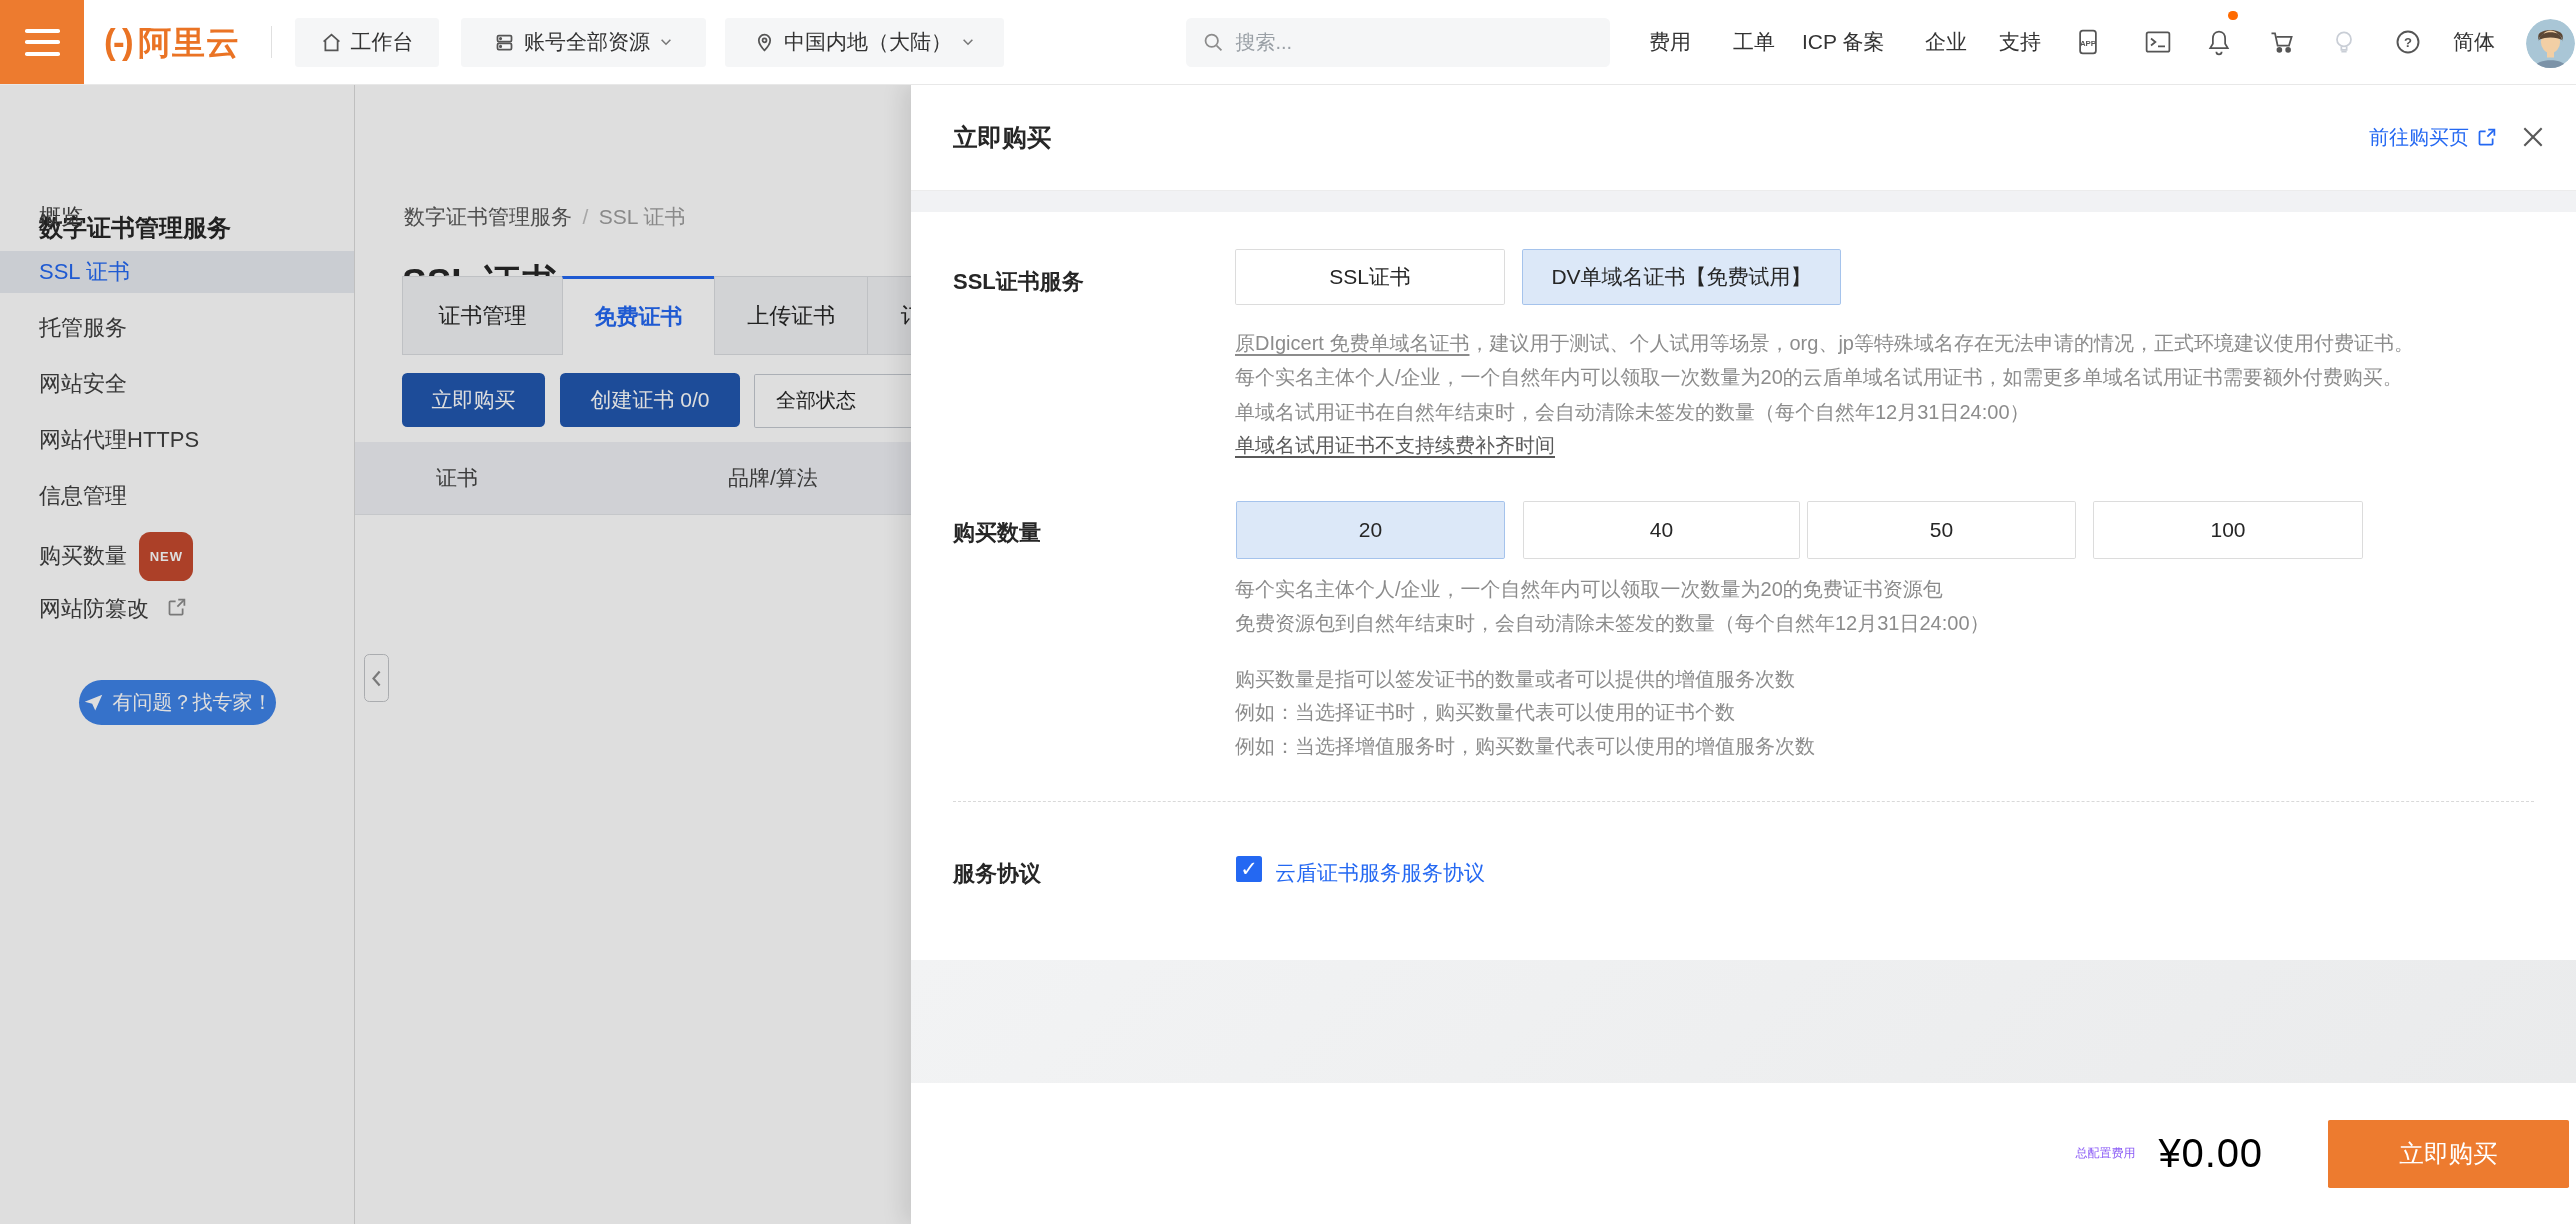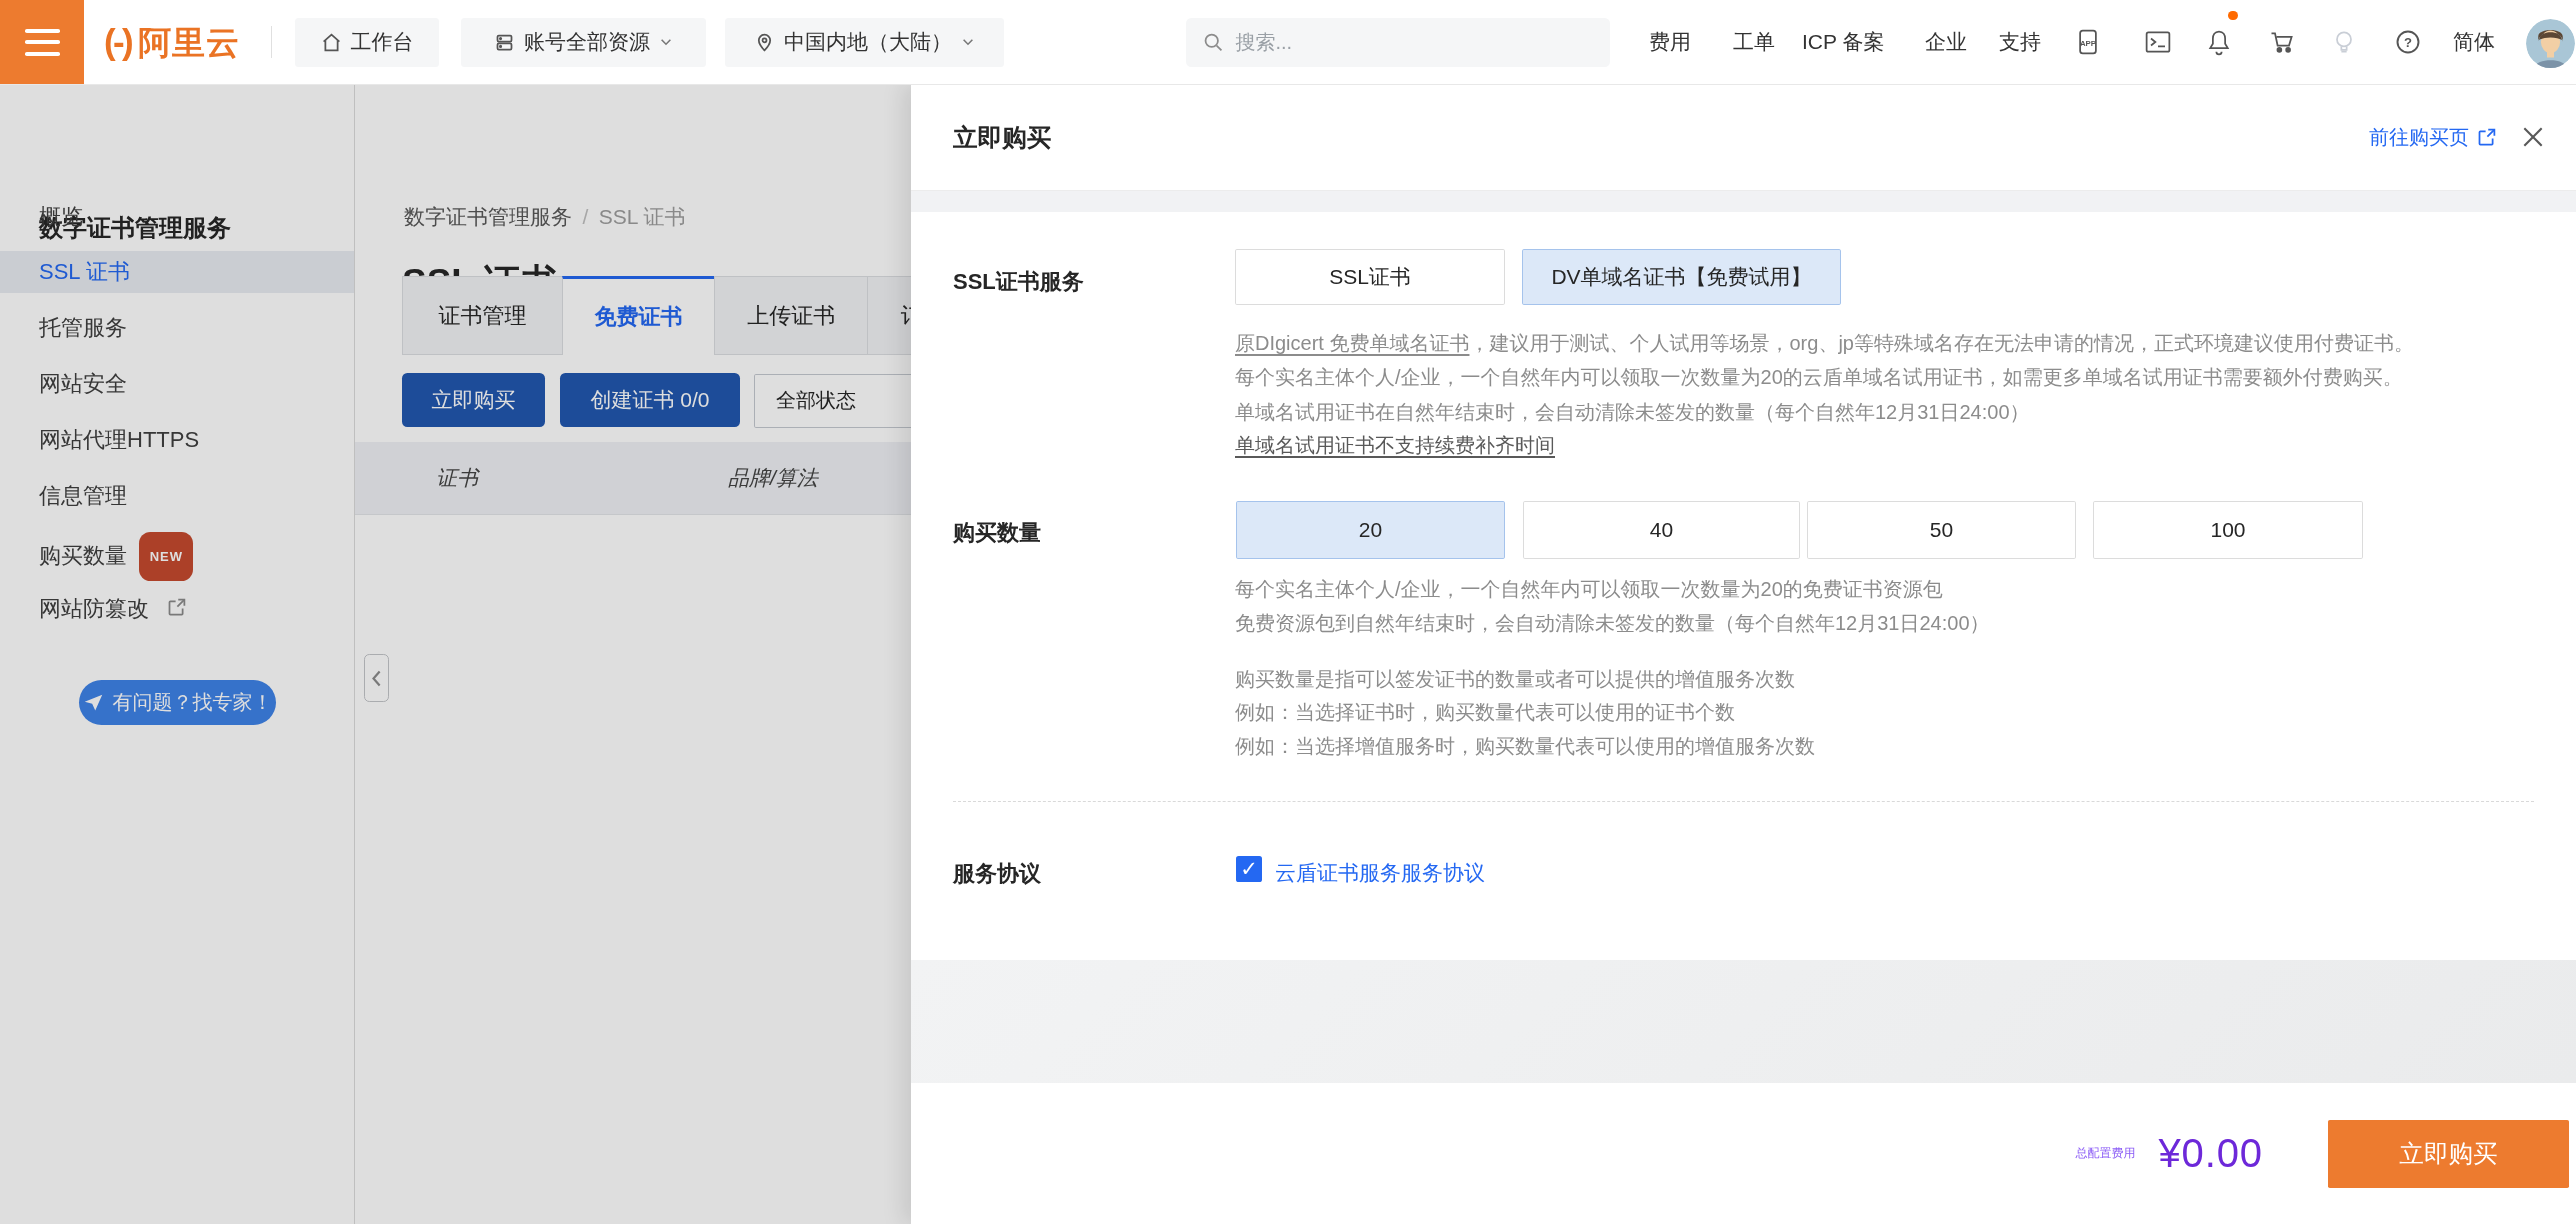--- a/index.html
+++ b/index.html
@@ -36,21 +36,21 @@
   .crumb .root{color:#595959;cursor:pointer;}
   .crumb .sep{color:#c0c0c0;margin:0 10.5px;}
   .crumb .cur{color:#9e9e9e;}
   .page-title{left:47px;top:174px;font-size:37px;font-weight:700;color:#262626;}
   .tabs{left:47px;top:192px;display:flex;}
   .tab{height:79px;box-sizing:border-box;border:0.9px solid #DCDEE2;background:#F2F3F5;display:flex;align-items:center;justify-content:center;font-size:22px;color:#262626;cursor:pointer;margin-right:-0.9px;}
   .tab.active{background:#fff;border-top:3.5px solid #2468F2;border-bottom:none;color:#2468F2;font-weight:600;}
   .btn-blue{background:#2258B0;color:#fff;border-radius:5.3px;display:flex;align-items:center;justify-content:center;font-size:21px;cursor:pointer;}
   .sel-box{left:399px;top:290px;width:334px;height:54px;background:#fff;border:1.8px solid #C5C9D0;border-radius:1.8px;box-sizing:border-box;line-height:50px;padding-left:21px;font-size:20px;color:#262626;cursor:pointer;}
   .thead{left:0;top:358px;width:2221px;height:72px;background:#EFF1F5;border-bottom:0.9px solid #E3E5E8;}
-  .th{top:358px;height:72px;line-height:72px;font-size:21px;color:#444;font-style:italic;}
+  .th{top:358px;height:72px;line-height:72px;font-size:21px;color:#444;}
   .collapse{left:364px;top:654px;width:23px;height:46px;background:#fff;border:0.9px solid #C4C6CA;border-radius:5.3px;display:flex;align-items:center;justify-content:center;cursor:pointer;z-index:2;}
   
   .overlay{left:0;top:84px;width:911px;height:1140px;background:rgba(0,0,0,0.13);z-index:15;}
   
   .drawer{left:911px;top:84px;width:1665px;height:1140px;background:#fff;z-index:20;box-shadow:-8.8px 0 21px rgba(0,0,0,0.10);}
   .dw-header{left:0;top:0;width:1665px;height:107px;border-bottom:0.9px solid #ececec;box-sizing:border-box;display:flex;align-items:center;padding:0 30px 0 42px;}
   .dw-title{font-size:24.6px;font-weight:600;color:#262626;flex:0 0 auto;}
   .dw-right{margin-left:auto;display:flex;align-items:center;gap:23px;}
   .dw-goto{color:#2468F2;font-size:20px;display:flex;align-items:center;gap:7px;cursor:pointer;}
   .dw-close{width:26px;height:26px;cursor:pointer;}
@@ -60,21 +60,21 @@
   .opt.sel{background:#DCE8F8;border:1.8px solid #A5C3EC;}
   .note{left:324px;font-size:20px;color:#8C8C8C;white-space:nowrap;}
   .note u{text-underline-offset:4.4px;}
   .note.dark{color:#595959;font-weight:500;text-decoration:underline;text-underline-offset:4.4px;}
   .dashed{left:42px;top:717px;width:1581px;border-top:1.8px dashed #D9D9D9;}
   .checkbox{left:325px;top:772px;width:26px;height:26px;background:#2468F2;border-radius:2.6px;color:#fff;font-size:21px;line-height:26px;text-align:center;cursor:pointer;}
   .agree-link{left:364px;top:775px;font-size:21px;color:#2468F2;cursor:pointer;}
   .dw-gray{left:0;top:876px;width:1665px;height:123px;background:linear-gradient(135deg,#F2F3F4 0%,#EAEBEC 100%);}
   .dw-footer{left:0;top:999px;width:1665px;height:141px;background:#fff;display:flex;align-items:center;justify-content:flex-end;padding-right:7px;box-sizing:border-box;}
   .total-label{font-size:12px;color:#8b5cf6;}
-  .total-value{font-size:40px;color:#6d28d9;font-weight:500;margin-left:23px;letter-spacing:0.9px;}
+  .total-value{font-size:40px;color:#000000;font-weight:500;margin-left:23px;letter-spacing:0.9px;}
   .buy-cta{width:241px;height:68px;margin-left:65px;background:#ED7B2F;color:#fff;font-size:24.6px;display:flex;align-items:center;justify-content:center;border-radius:1.8px;cursor:pointer;}
   svg{display:block;}
 </style>
 </head>
 <body>
 
 <div class="screen">
 
   <div class="r sidebar">
     <div class="r sb-title">数字证书管理服务</div>

